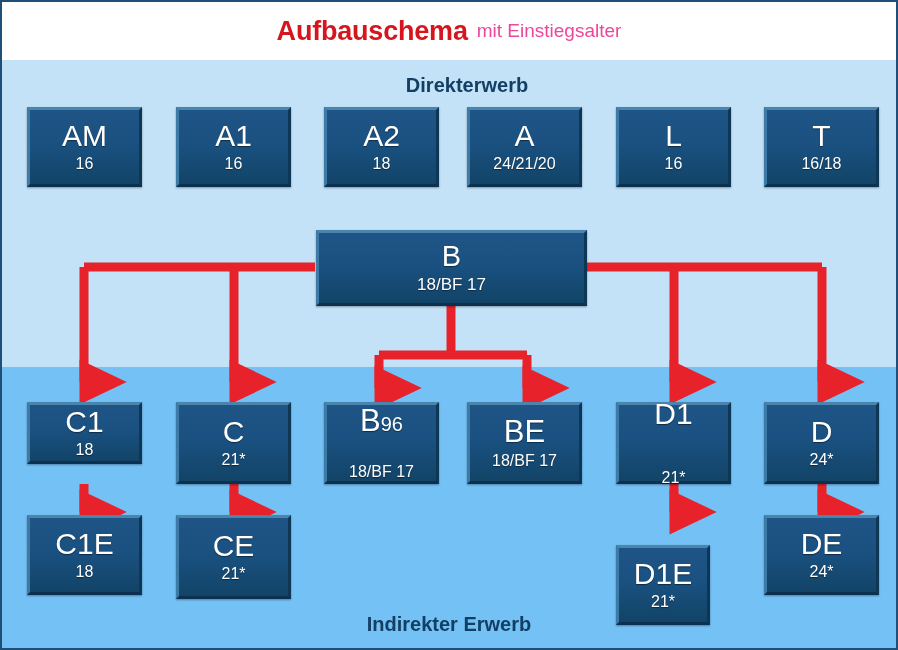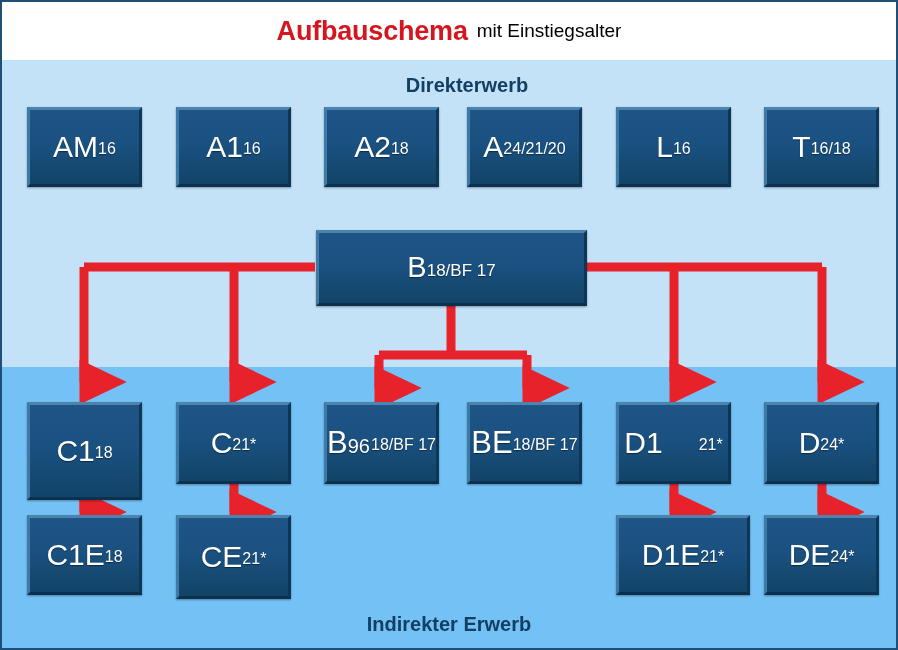--- a/index.html
+++ b/index.html
@@ -55,21 +55,21 @@
     justify-content: center;
   }
   .title-main {
     color: #d5161e;
     font-size: 27px;
     font-weight: bold;
     letter-spacing: -0.2px;
     text-align: right;
   }
   .title-sub {
-    color: #000000;
+    color: #ec4899;
     font-size: 19px;
     font-weight: normal;
     margin-left: 9px;
   }
 
   .section-label {
     position: absolute;
     left: 0;
     right: 0;
     text-align: center;
@@ -94,21 +94,21 @@
   .lic-box {
     position: absolute;
     box-sizing: border-box;
     background: linear-gradient(180deg, #1f5586 0%, #1a5181 45%, #124467 100%);
     border-top: 3px solid #4b84ad;
     border-left: 3px solid #3d7ba6;
     border-right: 3px solid #0e3756;
     border-bottom: 3px solid #0c3050;
     box-shadow: 0 1px 2px rgba(0,0,0,0.35);
     display: flex;
-    flex-direction: row;
+    flex-direction: column;
     align-items: center;
     justify-content: center;
     color: #ffffff;
     z-index: 3;
   }
   .lic-code {
     font-size: 30px;
     line-height: 1.02;
     font-weight: normal;
     text-shadow: 0 1px 1px rgba(0,0,0,0.45);
@@ -202,21 +202,21 @@
   <div class="lic-box" style="left:762px; top:105px; width:115px; height:80px;">
     <div class="lic-code"><span>T</span></div>
     <div class="lic-age">16/18</div>
   </div>
 
   <div class="lic-box hub" style="left:314px; top:228px;">
     <div class="lic-code"><span>B</span></div>
     <div class="lic-age">18/BF 17</div>
   </div>
 
-  <div class="lic-box" style="left:25px;  top:400px; width:115px; height:98px;">
+  <div class="lic-box" style="left:25px;  top:400px; width:115px; height:62px;">
     <div class="lic-code"><span>C1</span></div>
     <div class="lic-age">18</div>
   </div>
   <div class="lic-box" style="left:174px; top:400px; width:115px; height:82px;">
     <div class="lic-code"><span>C</span></div>
     <div class="lic-age">21*</div>
   </div>
   <div class="lic-box wide" style="left:322px; top:400px; width:115px; height:82px;justify-content:space-between;">
     <div class="lic-code"><span>B</span><span class="sub">96</span></div>
     <div class="lic-age">18/BF 17</div>
@@ -235,21 +235,21 @@
   </div>
 
   <div class="lic-box" style="left:25px;  top:513px; width:115px; height:80px;">
     <div class="lic-code"><span>C1E</span></div>
     <div class="lic-age">18</div>
   </div>
   <div class="lic-box" style="left:174px; top:513px; width:115px; height:84px;">
     <div class="lic-code"><span>CE</span></div>
     <div class="lic-age">21*</div>
   </div>
-  <div class="lic-box" style="left:614px; top:513px; width:134px; height:80px;">
+  <div class="lic-box" style="left:614px; top:543px; width:94px; height:80px;">
     <div class="lic-code"><span>D1E</span></div>
     <div class="lic-age">21*</div>
   </div>
   <div class="lic-box" style="left:762px; top:513px; width:115px; height:80px;">
     <div class="lic-code"><span>DE</span></div>
     <div class="lic-age">24*</div>
   </div>
 
 </div>
 

